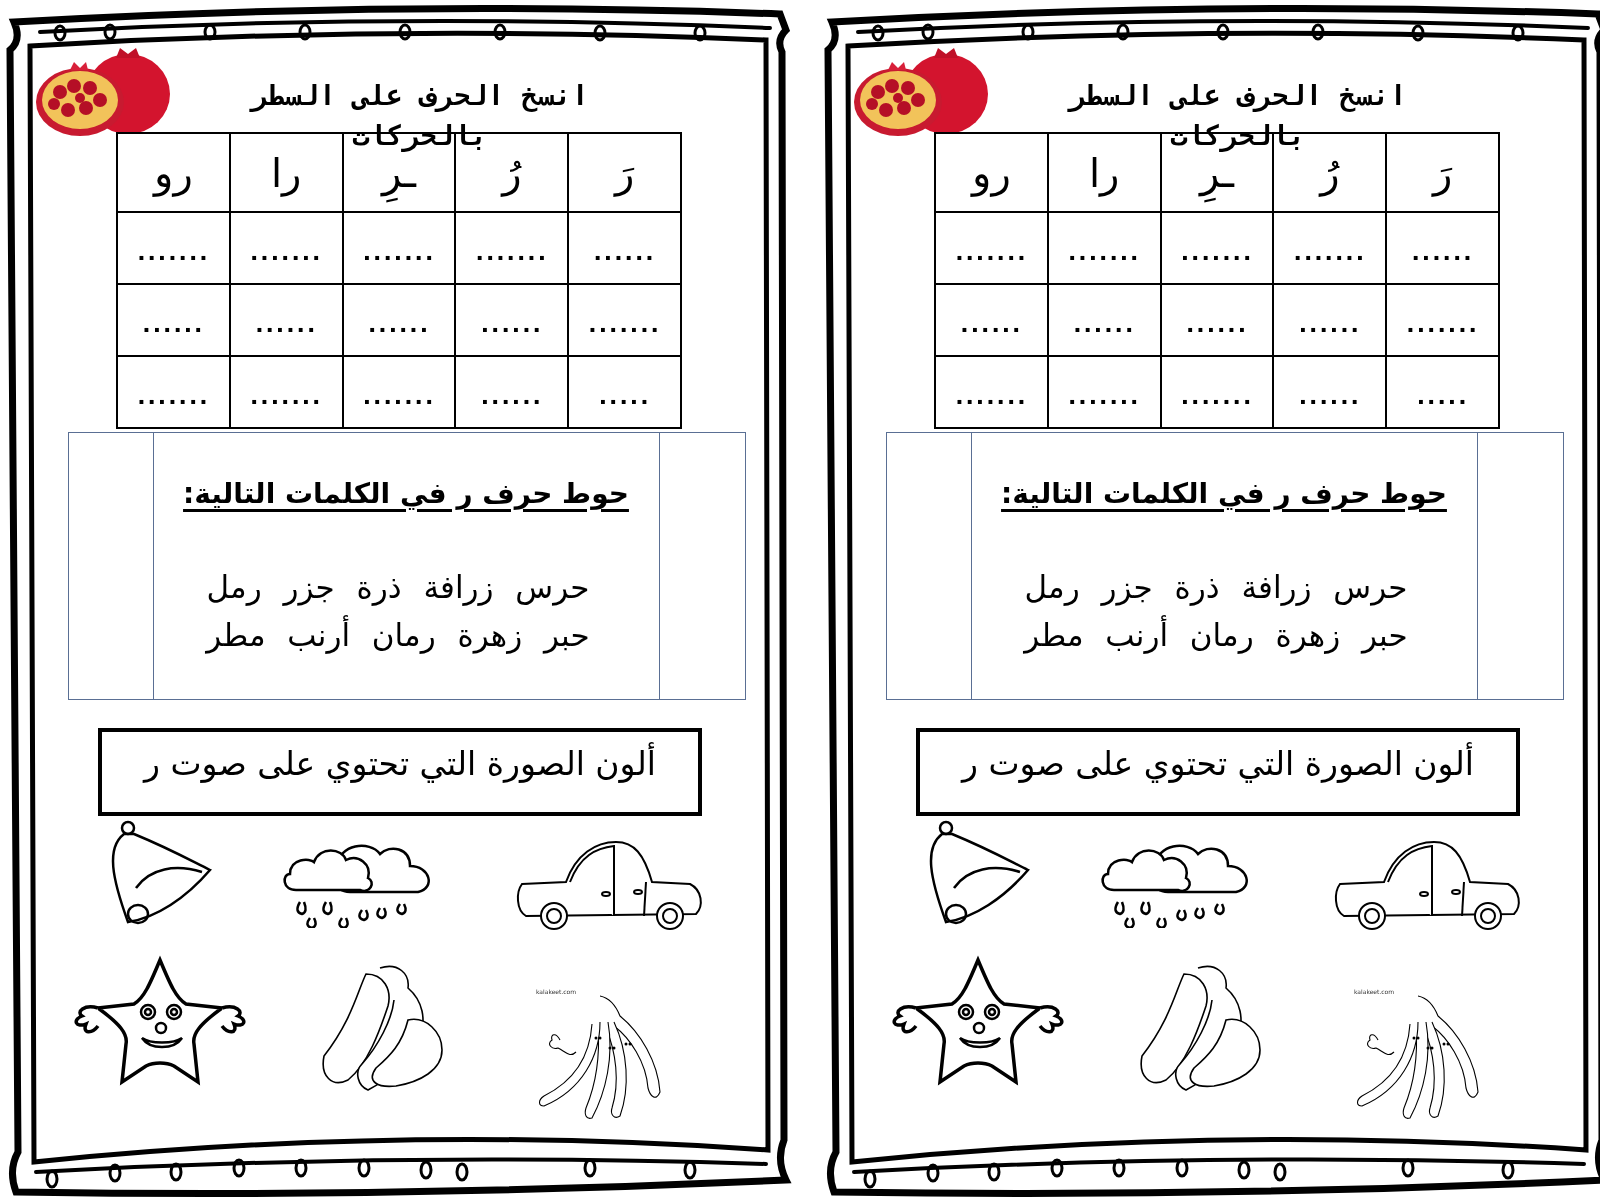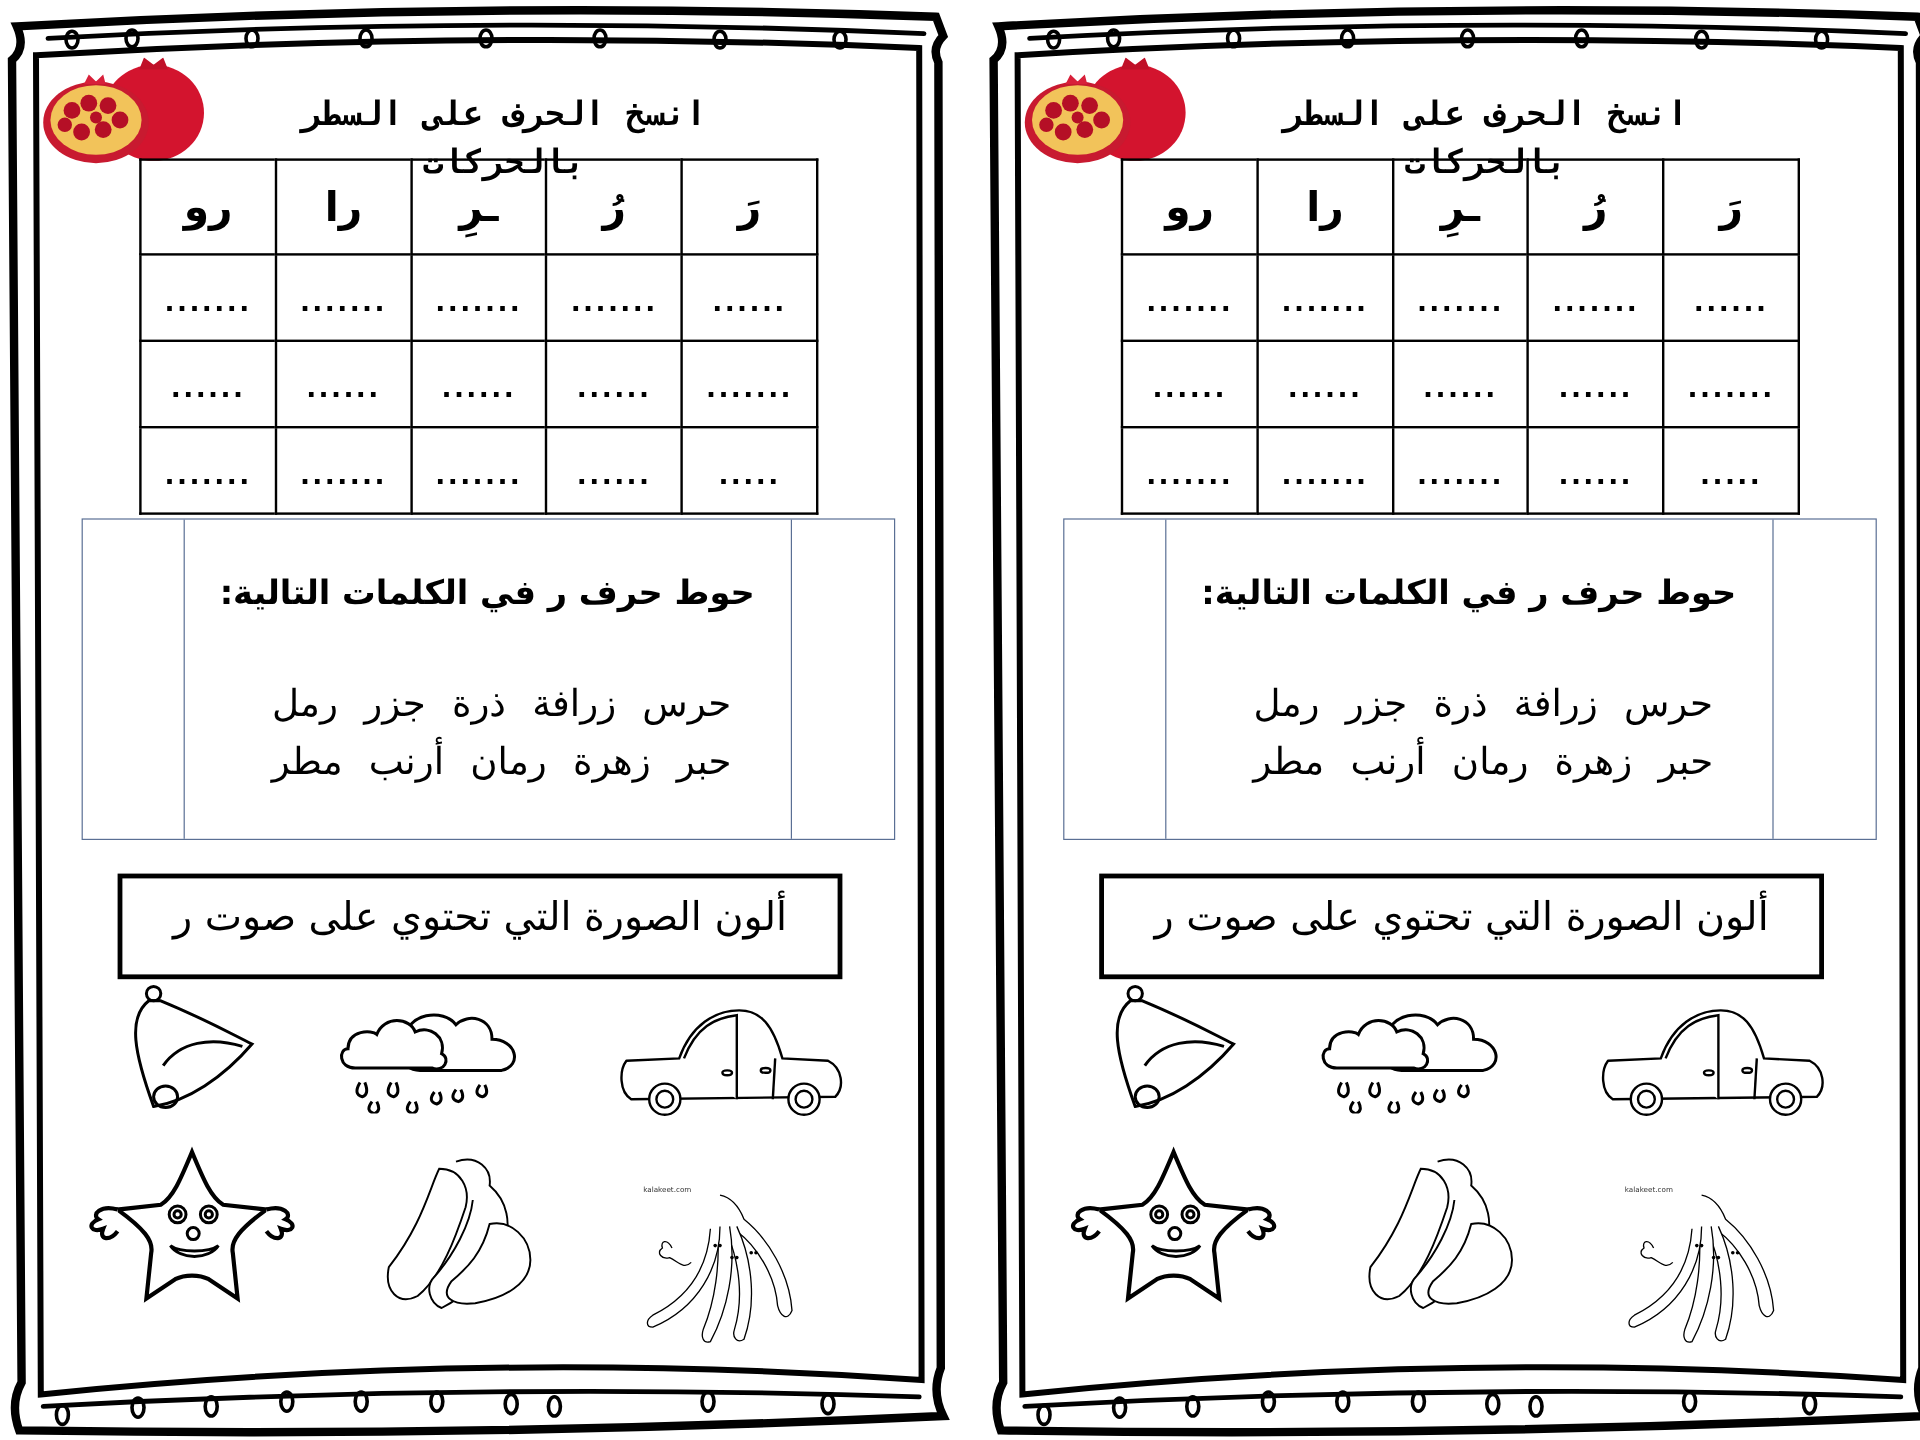--- a/index.html
+++ b/index.html
@@ -7,30 +7,30 @@
          font-family:"DejaVu Sans", sans-serif; color:#000; }
   .page { position:absolute; top:0; width:800px; height:1200px; }
   .page.p1 { left:0; }
   .page.p2 { left:818px; }
   .frame { position:absolute; left:0; top:0; width:800px; height:1200px; }
   .pom { position:absolute; left:28px; top:48px; width:145px; height:90px; }
   .title { position:absolute; left:180px; top:78px; width:480px; text-align:center;
            font-size:28px; font-weight:bold; direction:rtl; line-height:40px;font-family:Liberation Mono, monospace; }
   table.copy { position:absolute; left:116px; top:132px; width:566px; border-collapse:collapse; direction:rtl; }
   table.copy td { border:2px solid #000; width:20%; text-align:center; padding:0; }
-  table.copy tr.head td { height:77px; font-size:34px; font-weight:bold;margin-left:39px; }
+  table.copy tr.head td { height:77px; font-size:40px; font-weight:normal;margin-left:39px; }
   table.copy tr.dots td { height:62px; font-size:22px; font-weight:bold; letter-spacing:2px; vertical-align:middle; padding-top:8px; }
   .wordbox { position:absolute; left:68px; top:432px; width:676px; height:266px; border:1.5px solid #5a6f94; }
   .wordbox .vl { position:absolute; top:0; bottom:0; width:0; border-left:1.5px solid #5a6f94; }
   .wordbox .vl.a { left:84px; }
   .wordbox .vl.b { left:590px; }
   .wb-title { position:absolute; left:84px; width:506px; top:44px; text-align:center; direction:rtl;
               font-size:28px; font-weight:bold; }
-  .wb-title span { text-decoration-thickness:3px; text-underline-offset:6px; }
-  .wb-line { position:absolute; left:96px; width:506px; text-align:center; direction:rtl; font-size:31px; word-spacing:12px; }
+  .wb-title span { text-decoration:underline; text-decoration-thickness:3px; text-underline-offset:6px; }
+  .wb-line { position:absolute; left:76px; width:506px; text-align:center; direction:rtl; font-size:31px; word-spacing:12px; }
   .wb-line.l1 { top:136px; }
   .wb-line.l2 { top:184px;text-align:center; }
   .colorbox { position:absolute; left:98px; top:728px; width:604px; height:88px; border:4px solid #000; box-sizing:border-box;
               text-align:center; direction:rtl; font-size:33px; line-height:64px; }
   .pic { position:absolute; }
   .watermark { position:absolute; font-size:6px; color:#333; }
 </style>
 </head>
 <body>
 

